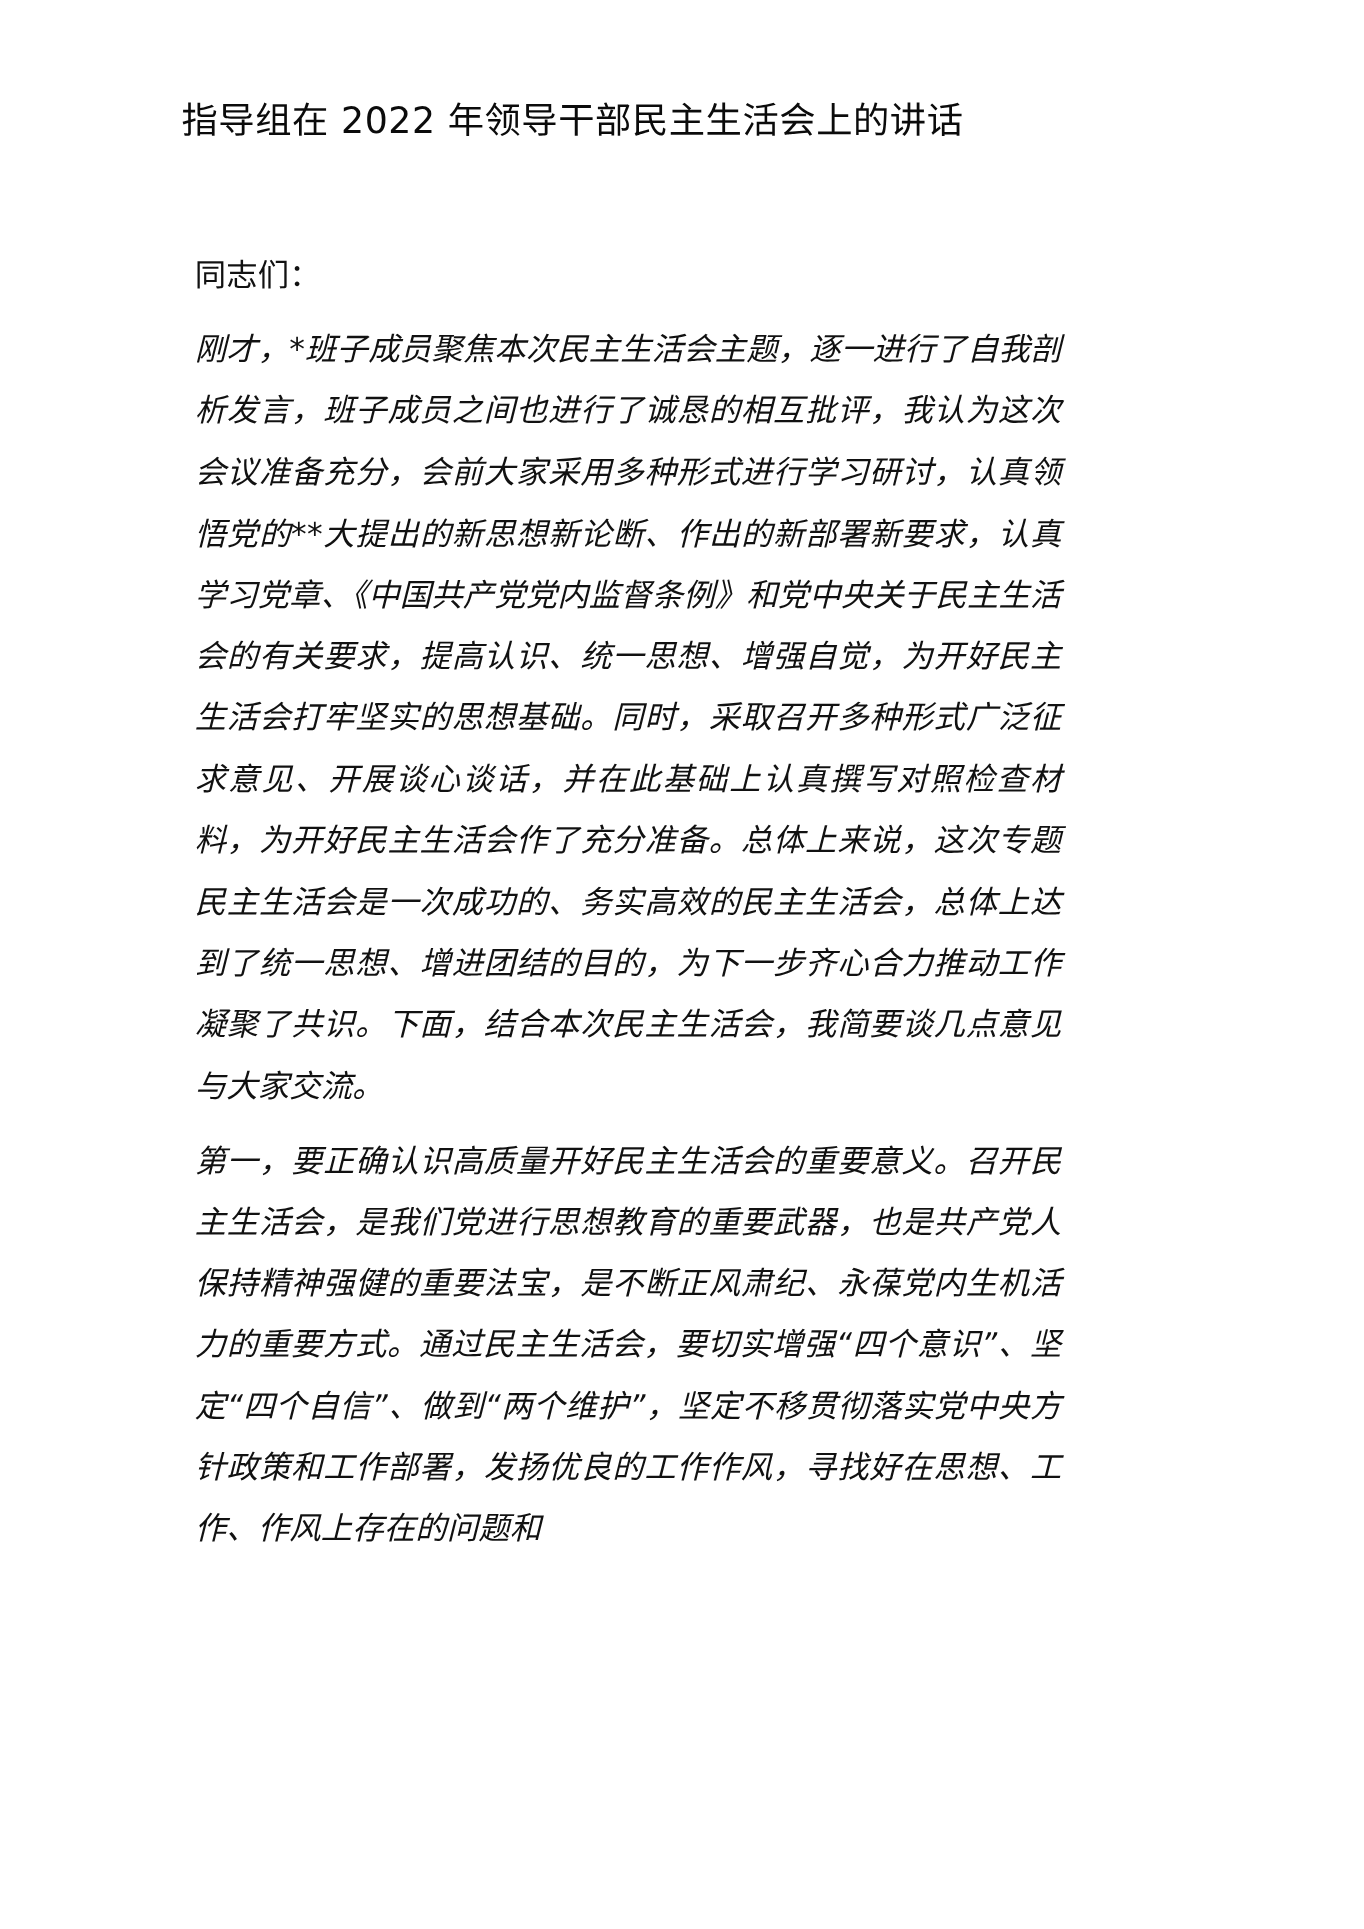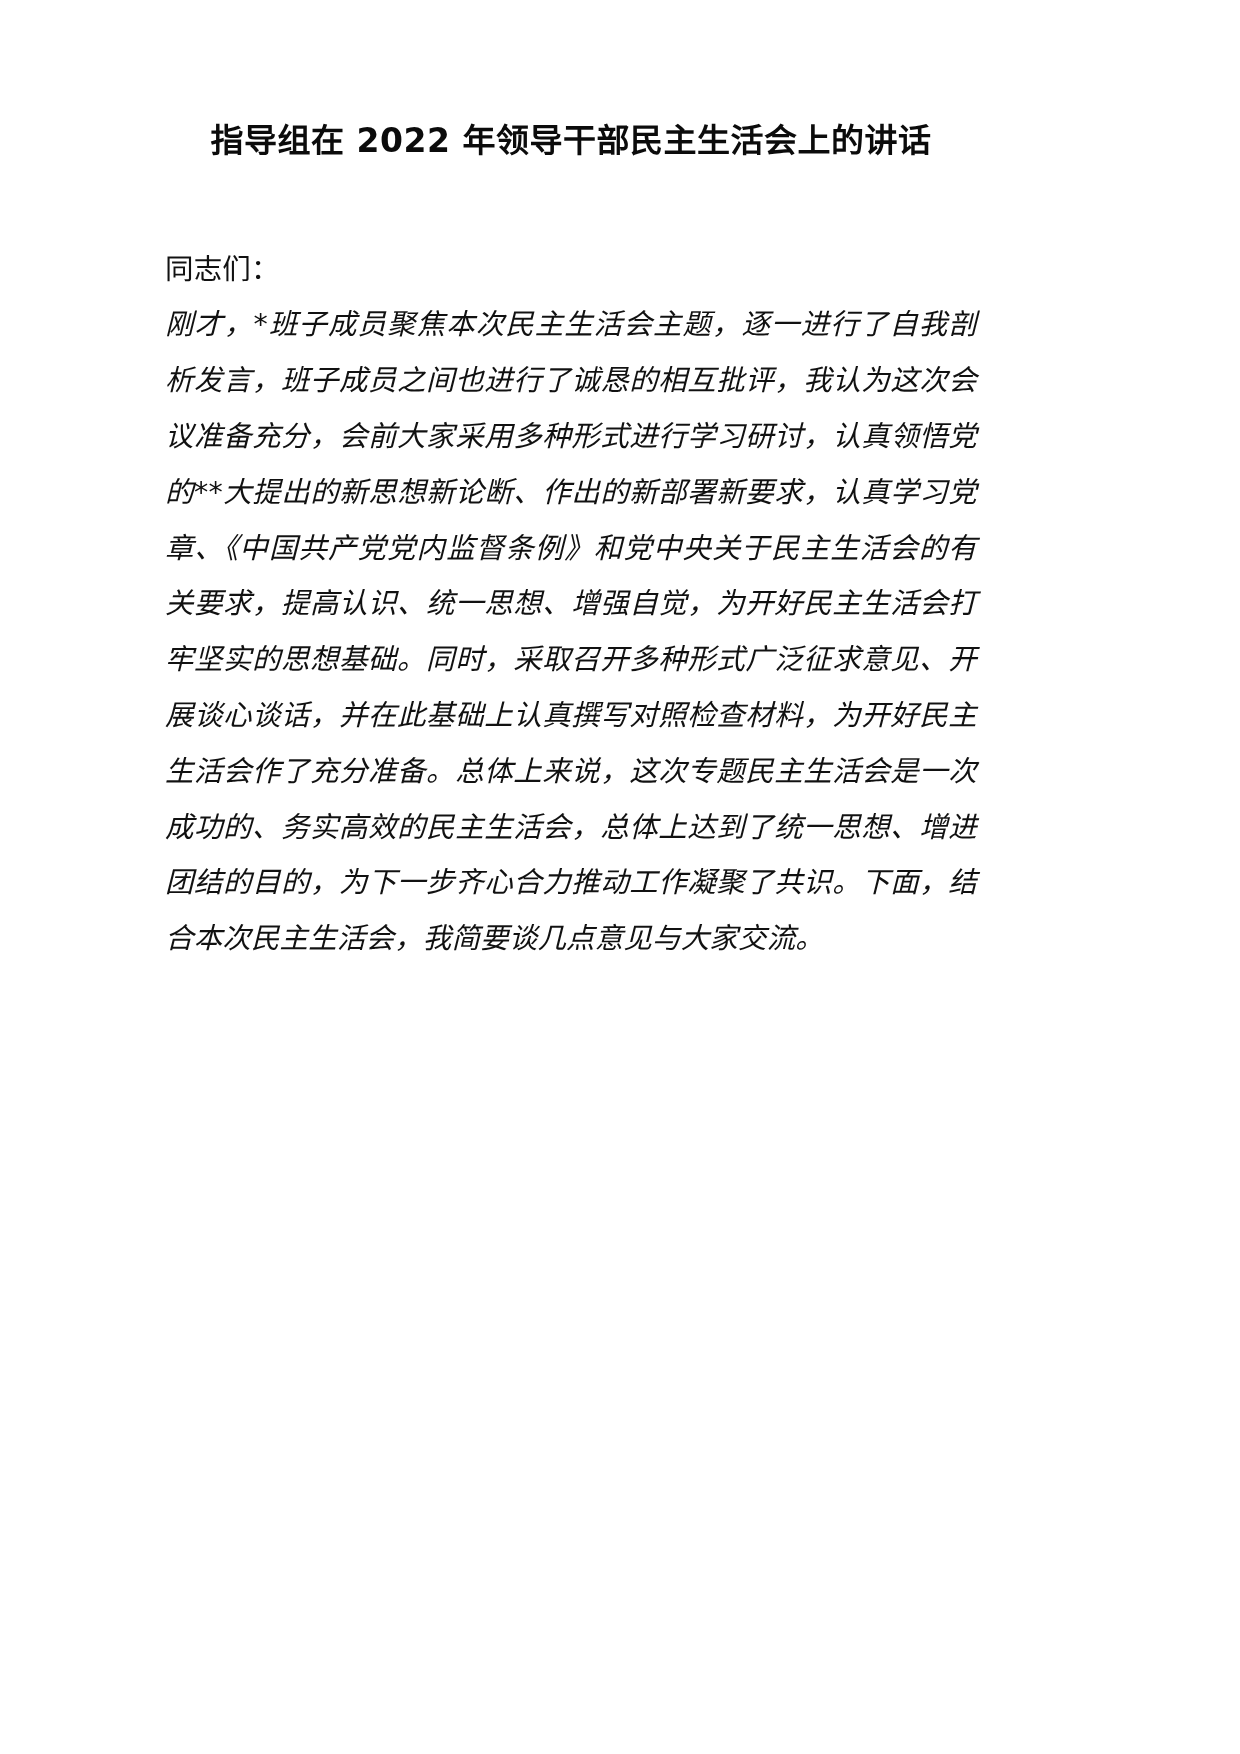--- a/index.html
+++ b/index.html
@@ -22,37 +22,36 @@
     box-sizing: border-box;
   }
   .doc-body {
     position: absolute;
     left: 165px;
     top: 0;
     width: 812px;
   }
   .doc-title {
     font-size: 33px;
-    font-weight: 700;
+    font-weight: 400;
     letter-spacing: 0.5px;
-    text-align: center;
     line-height: 1.35;
     margin: 0;
-    padding-top: 119px;
+    padding-top: 88px;
     padding-bottom: 0;
     color: #0b0b0b;
     white-space: nowrap;
   }
   .title-spacer {
     height: 78px;
   }
   .para {
     font-size: 28.5px;
     line-height: 55.8px;
-    margin: 0;
+    margin: 12px;
     padding: 0;
     text-align: justify;
     text-justify: inter-ideograph;
     color: #111111;
     letter-spacing: 0.15px;
     word-break: break-all;
   }
   .para + .para {
     margin-top: 0px;
     font-style: italic;
@@ -77,17 +76,18 @@
   <div class="doc-body">
 
     <h1 class="doc-title">指导组在 2022 年领导干部民主生活会上的讲话</h1>
 
     <div class="title-spacer"></div>
 
     <p class="para salutation">同志们：</p>
 
     <p class="para">刚才，*班子成员聚焦本次民主生活会主题，逐一进行了自我剖析发言，班子成员之间也进行了诚恳的相互批评，我认为这次会议准备充分，会前大家采用多种形式进行学习研讨，认真领悟党的**大提出的新思想新论断、作出的新部署新要求，认真学习党章、《中国共产党党内监督条例》和党中央关于民主生活会的有关要求，提高认识、统一思想、增强自觉，为开好民主生活会打牢坚实的思想基础。同时，采取召开多种形式广泛征求意见、开展谈心谈话，并在此基础上认真撰写对照检查材料，为开好民主生活会作了充分准备。总体上来说，这次专题民主生活会是一次成功的、务实高效的民主生活会，总体上达到了统一思想、增进团结的目的，为下一步齐心合力推动工作凝聚了共识。下面，结合本次民主生活会，我简要谈几点意见与大家交流。</p>
 
+    <p class="para">第一，要正确认识高质量开好民主生活会的重要意义。召开民主生活会，是我们党进行思想教育的重要武器，也是共产党人保持精神强健的重要法宝，是不断正风肃纪、永葆党内生机活力的重要方式。通过民主生活会，要切实增强“四个意识”、坚定“四个自信”、做到“两个维护”，坚定不移贯彻落实党中央方针政策和工作部署，发扬优良的工作作风，寻找好在思想、工作、作风上存在的问题和</p>
 
   </div>
 
   <div class="clip-guard"></div>
 </div>
 
 </body></html>

